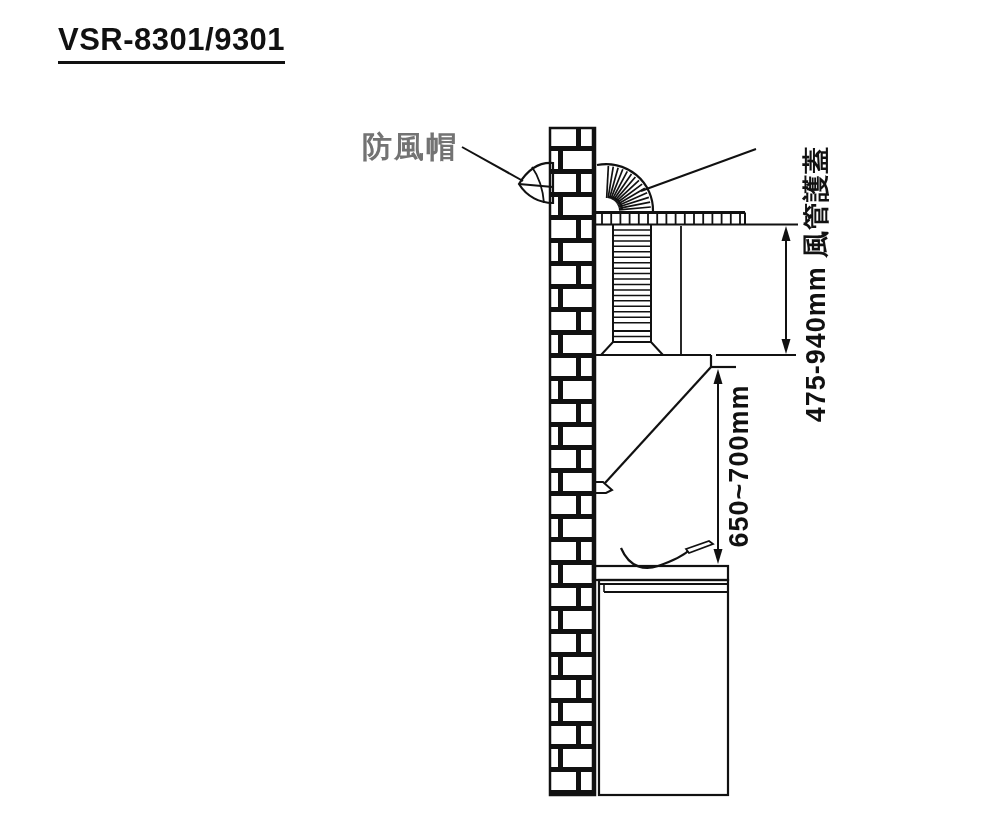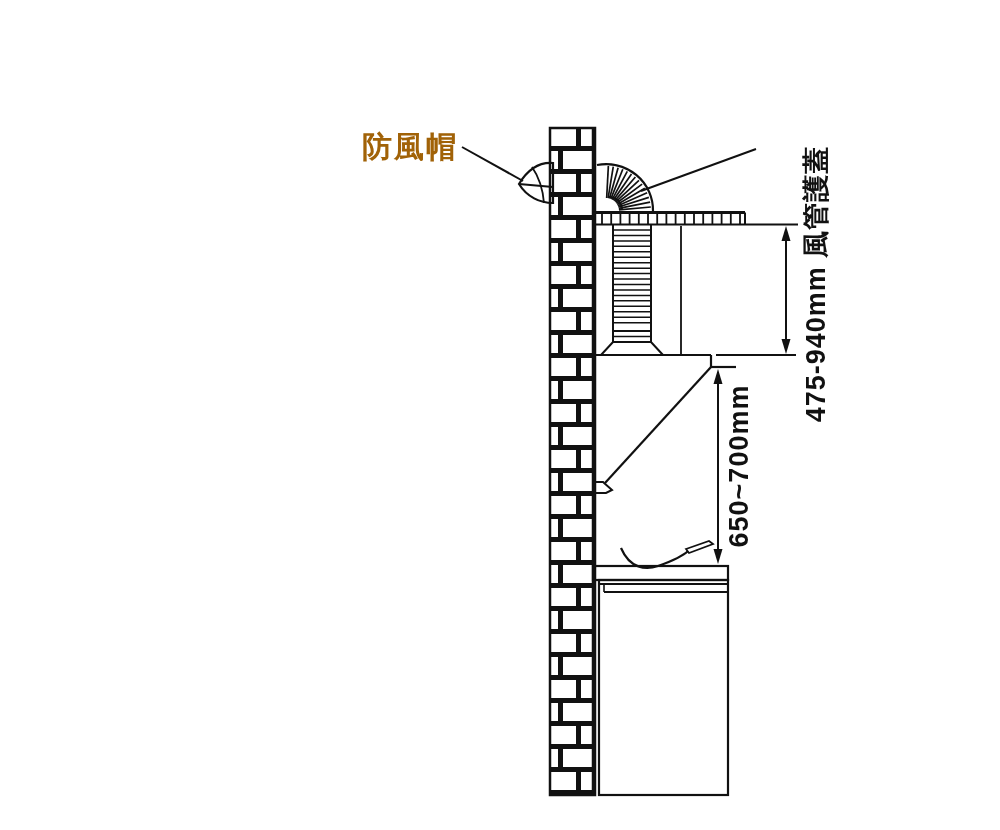--- a/index.html
+++ b/index.html
@@ -13,39 +13,40 @@
   }
   .title{
     position:absolute;left:58px;top:22px;
     font-size:31px;font-weight:bold;letter-spacing:.5px;
     border-bottom:3px solid #111;padding-bottom:3px;
     white-space:nowrap;
   }
   .callout{
     position:absolute;
     font-size:30px;font-weight:600;letter-spacing:2px;
-    white-space:nowrap;color:#a16207;
+    white-space:nowrap;color:#737373;
   }
   .label-windcap{left:362px;top:127px;}
   .label-duct{left:757px;top:113px;}
   .vlabel-anchor{position:absolute;width:0;height:0;}
   .vlabel{
     position:absolute;display:inline-block;white-space:nowrap;
     font-size:27px;font-weight:600;letter-spacing:1px;color:#111;
     transform:translate(-50%,-50%) rotate(-90deg);
   }
   .anchor-475{left:816px;top:284px;}
   .anchor-650{left:739px;top:466px;}
   svg .ln{stroke:#111;fill:none;}
 </style>
 </head>
 <body>
 
 <div class="page">
 
+  <div class="title">VSR-8301/9301</div>
 
   <svg width="1000" height="830" viewBox="0 0 1000 830">
     <defs>
       <pattern id="brick" x="550" y="128" width="45" height="46" patternUnits="userSpaceOnUse">
         <rect x="0" y="0" width="45" height="46" fill="#ffffff"></rect>
         <rect x="0" y="18" width="45" height="5" fill="#111"></rect>
         <rect x="26" y="0" width="5" height="18" fill="#111"></rect>
         <rect x="0" y="41" width="45" height="5" fill="#111"></rect>
         <rect x="8" y="23" width="5" height="18" fill="#111"></rect>
       </pattern>

